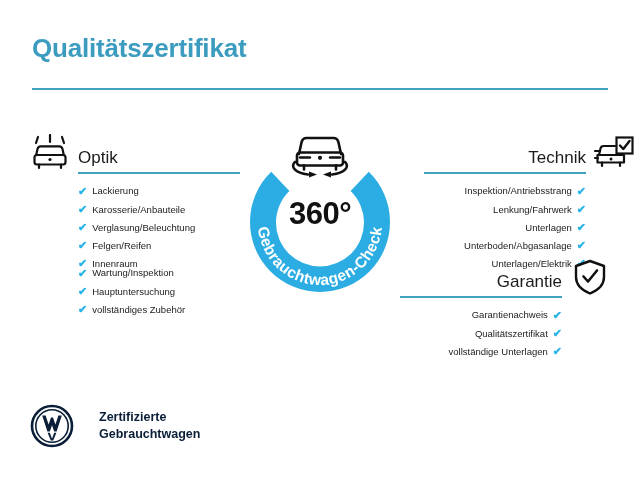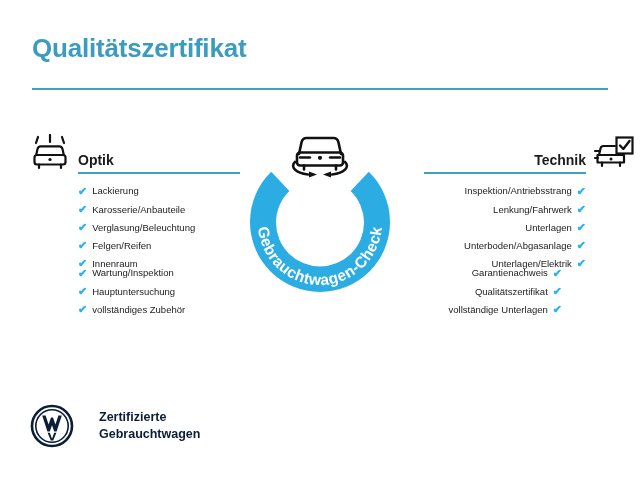--- a/index.html
+++ b/index.html
@@ -48,22 +48,22 @@
   .sec-technik { left: 440px; top: 134px; width: 196px; }
   .sec-garantie{ left: 416px; top: 258px; width: 196px; }
 
   .sec-head {
     position: relative;
     height: 42px;
   }
   .sec-title {
     position: absolute;
     bottom: 8px;
-    font-size: 14px;
-    font-weight: bold;
+    font-size: 17px;
+    font-weight: normal;
     color: #1b1b1b;
     white-space: nowrap;
   }
   .left .sec-title  { left: 50px; }
   .right .sec-title { right: 50px; }
 
   .sec-rule {
     position: absolute;
     bottom: 2px;
     height: 2px;
@@ -268,20 +268,30 @@
         <span class="tick">✔</span>
       </li>
       <li class="item">
         <span>Unterlagen/Elektrik</span>
         <span class="tick">✔</span>
       </li>
     </ul>
   </div>
 
   <div class="section sec-garantie right">
+    <div class="sec-head">
+      <div class="sec-icon">
+        <svg viewBox="0 0 44 38">
+          <path d="M22 3 L36 8 L36 19 C36 27 29.5 32.5 22 35.5 C14.5 32.5 8 27 8 19 L8 8 Z" fill="none" stroke="currentColor" stroke-width="2.4" stroke-linejoin="round"></path>
+          <path d="M15.5 18.5 L20 23.5 L29 12.5" fill="none" stroke="currentColor" stroke-width="2.6" stroke-linecap="round" stroke-linejoin="round"></path>
+        </svg>
+      </div>
+      <div class="sec-title">Garantie</div>
+      <div class="sec-rule"></div>
+    </div>
     <ul class="items">
       <li class="item">
         <span>Garantienachweis</span>
         <span class="tick">✔</span>
       </li>
       <li class="item">
         <span>Qualitätszertifikat</span>
         <span class="tick">✔</span>
       </li>
       <li class="item">
@@ -312,20 +322,21 @@
         <circle cx="36" cy="29.8" r="2.1" fill="#111111"></circle>
         <line x1="20" y1="37.5" x2="20" y2="41.5" stroke="#111111" stroke-width="2.6" stroke-linecap="round"></line>
         <line x1="52" y1="37.5" x2="52" y2="41.5" stroke="#111111" stroke-width="2.6" stroke-linecap="round"></line>
         <path d="M11 34 C6 38.5 11 45 24 46.5" fill="none" stroke="#111111" stroke-width="2.6" stroke-linecap="round"></path>
         <path d="M61 34 C66 38.5 61 45 48 46.5" fill="none" stroke="#111111" stroke-width="2.6" stroke-linecap="round"></path>
         <path d="M25 43.5 L33 46.5 L25 49.5 Z" fill="#111111"></path>
         <path d="M47 43.5 L39 46.5 L47 49.5 Z" fill="#111111"></path>
       </svg>
     </div>
 
+    <div class="badge-degrees">360°</div>
   </div>
 
   <div class="footer">
     <div class="vw-mark">
       <svg viewBox="0 0 44 44">
         <circle cx="22" cy="22" r="20" fill="none" stroke="currentColor" stroke-width="2.6"></circle>
         <circle cx="22" cy="22" r="16.2" fill="none" stroke="currentColor" stroke-width="1.6"></circle>
         <path d="M12.2 11.5 L15.6 11.5 L18.6 20.5 L21 13.5 L23 13.5 L25.4 20.5 L28.4 11.5 L31.8 11.5
                  L26.6 27.5 L24.2 27.5 L22 21.3 L19.8 27.5 L17.4 27.5 Z" fill="currentColor"></path>
         <path d="M17.6 28.8 L19.8 28.8 L22 34.8 L24.2 28.8 L26.4 28.8 L23.2 36.5 L20.8 36.5 Z" fill="currentColor"></path>

